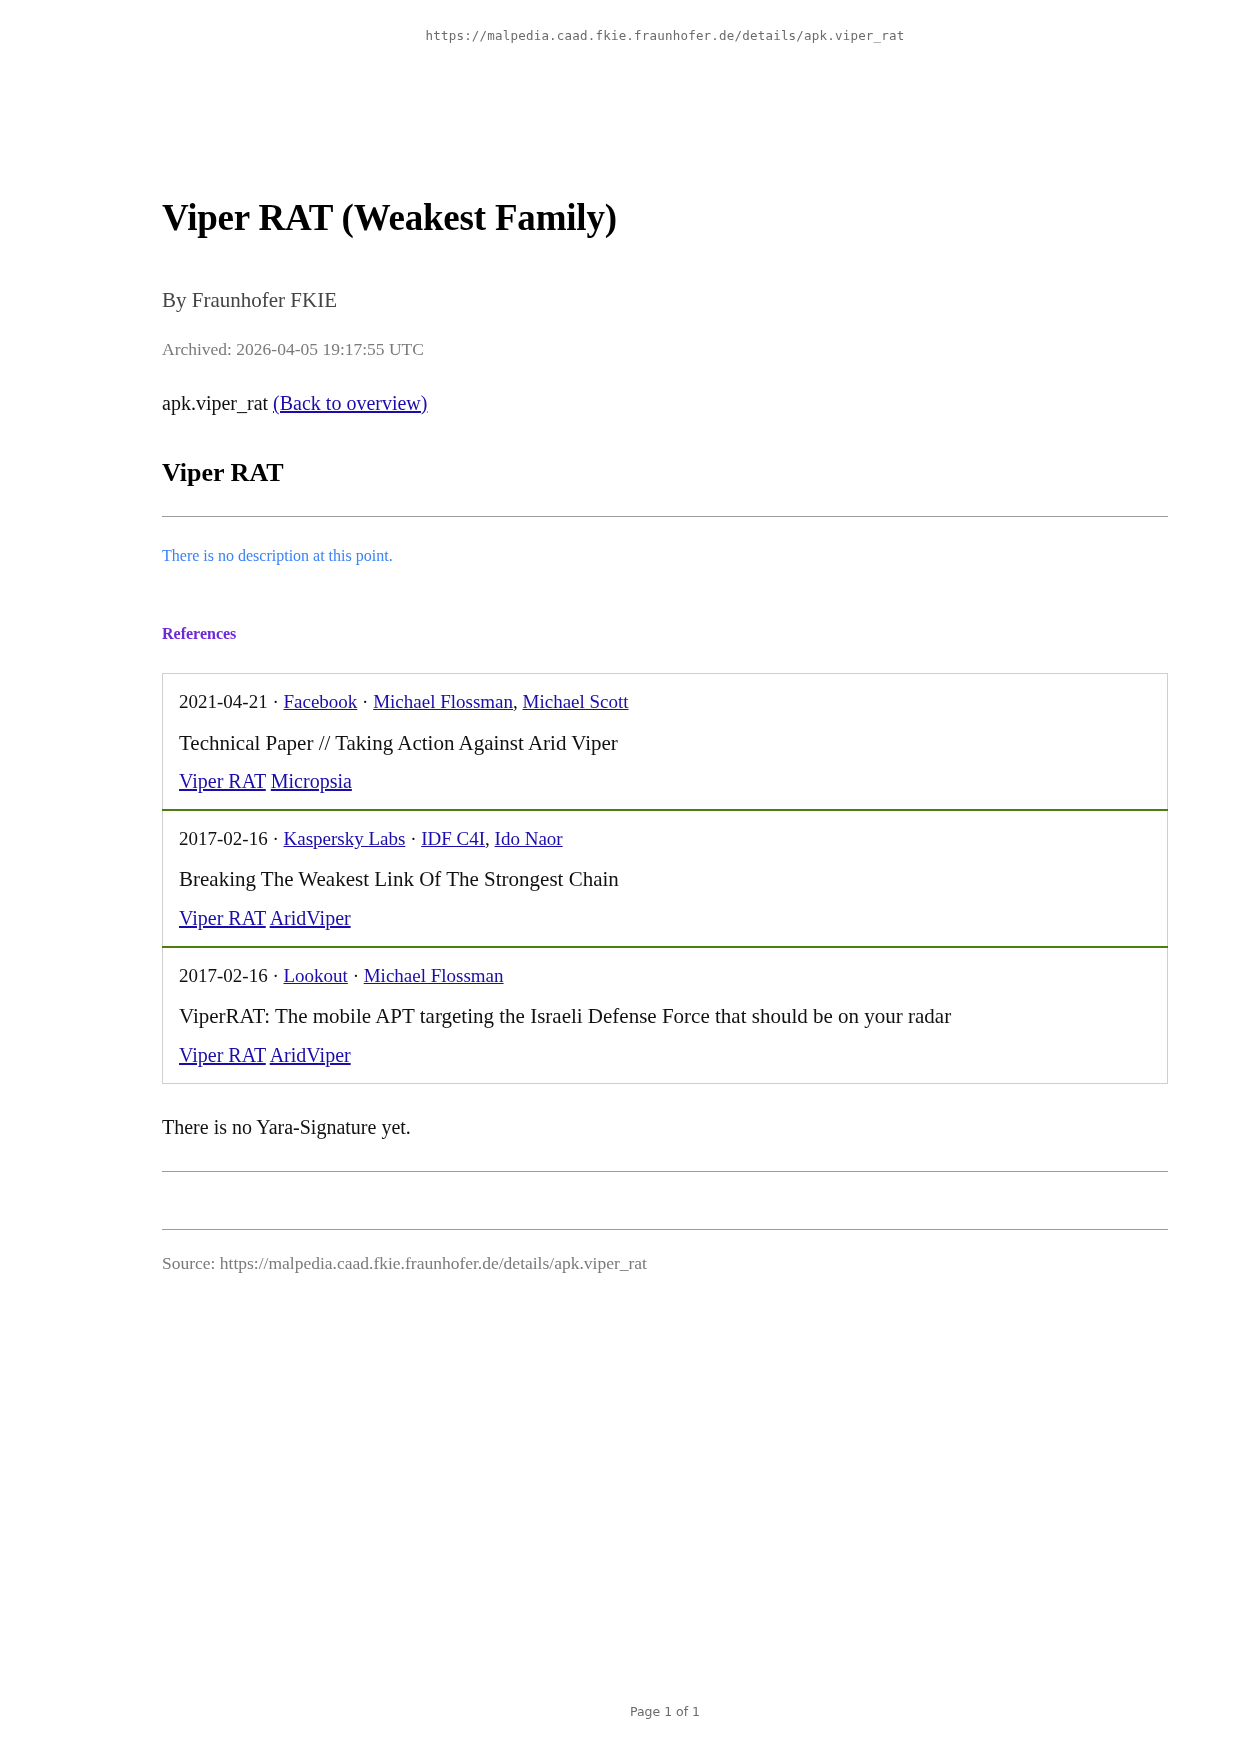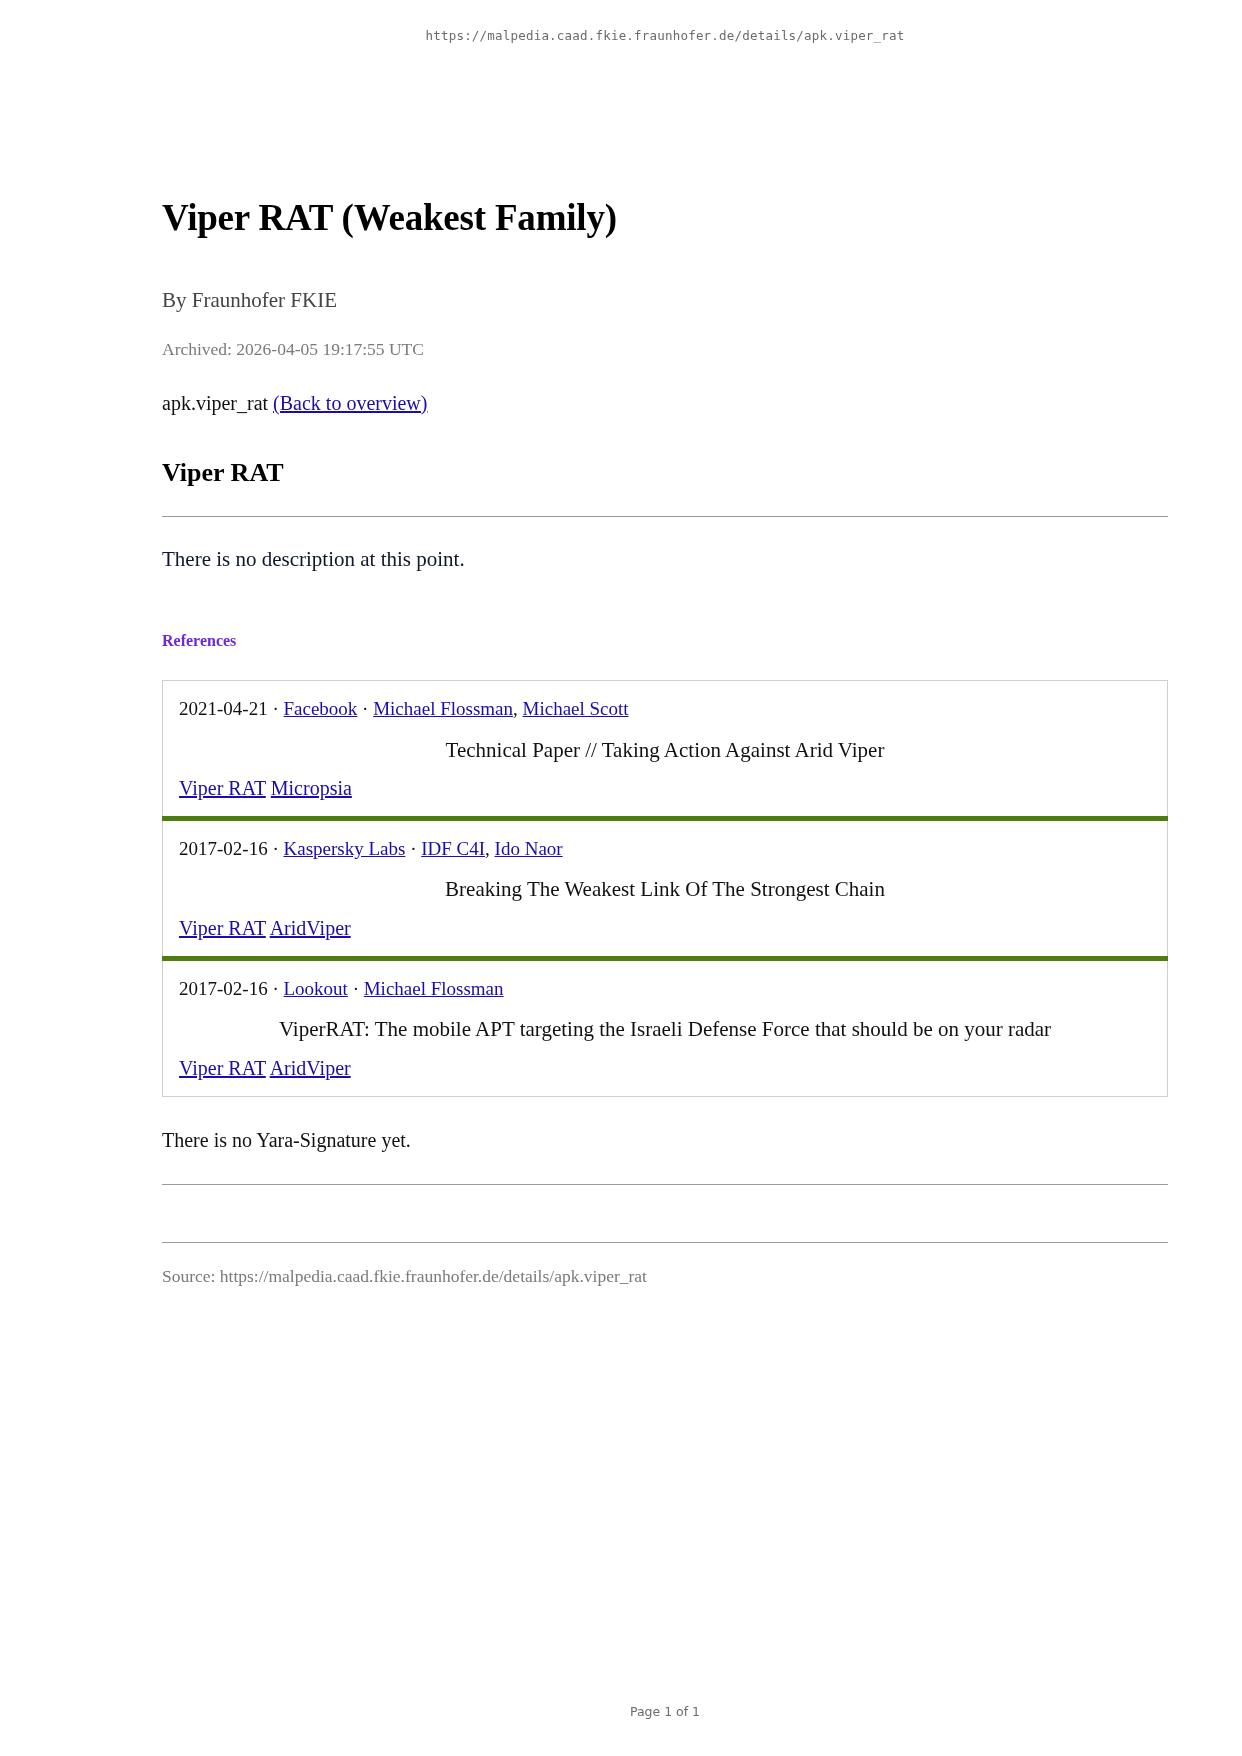--- a/index.html
+++ b/index.html
@@ -71,60 +71,59 @@
     margin: 43px 0 0 0;
     color: #000;
   }
   hr.rule {
     border: none;
     border-top: 1px solid #9a9a9a;
     margin: 28px 0 0 0;
     width: 100%;
   }
   .para {
-    font-size: 21px;
+    font-size: 16px;
     margin-top: 30px;
-    color: #0f172a;
+    color: #3b82f6;
   }
   .refs-heading {
     font-size: 16px;
     font-weight: bold;
     margin-top: 60px;
     color: #6d28d9;
     font-family: "Liberation Serif", serif;
   }
   table.refs {
     margin-top: 30px;
     width: 1006px;
     border-collapse: collapse;
     border: 1px solid #cfcfcf;
   }
   table.refs td {
-    border-top: 5px solid #4d7c0f;
+    border-top: 2px solid #4d7c0f;
     padding: 14px 16px 16px 16px;
     vertical-align: top;
   }
   table.refs tr:first-child td {
     border-top: none;
   }
   .ref-meta {
     font-size: 19px;
     color: #111;
     line-height: 1.5;
   }
   .ref-meta a {
     color: #1a0dab;
     text-decoration: underline;
   }
   .ref-title {
     font-size: 21px;
     color: #111;
     margin-top: 12px;
     line-height: 1.4;
-    text-align: center;
   }
   .ref-tags {
     margin-top: 12px;
     font-size: 20px;
   }
   .ref-tags a {
     color: #1a0dab;
     text-decoration: underline;
   }
   .yara {

